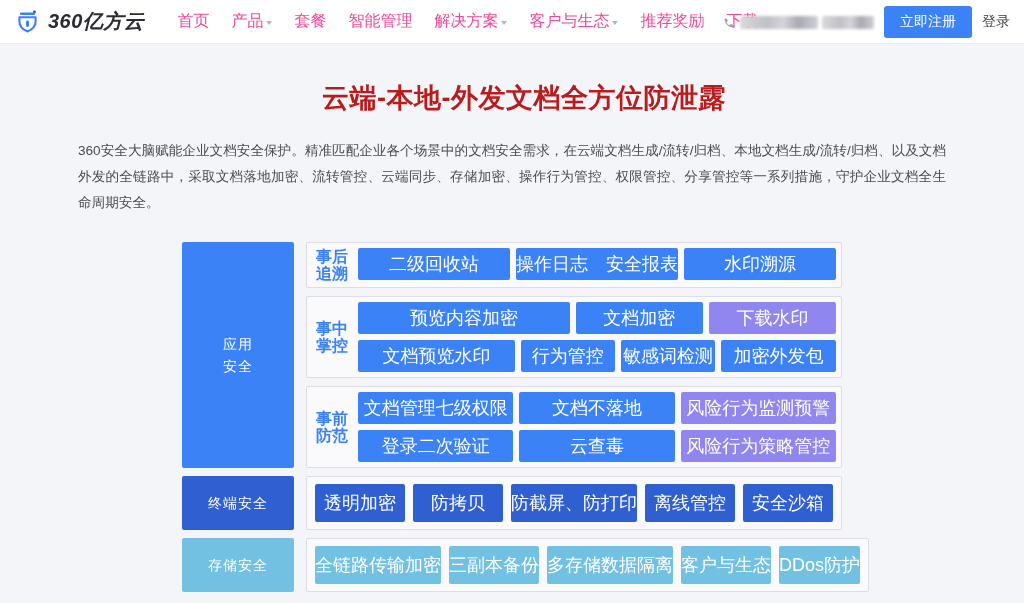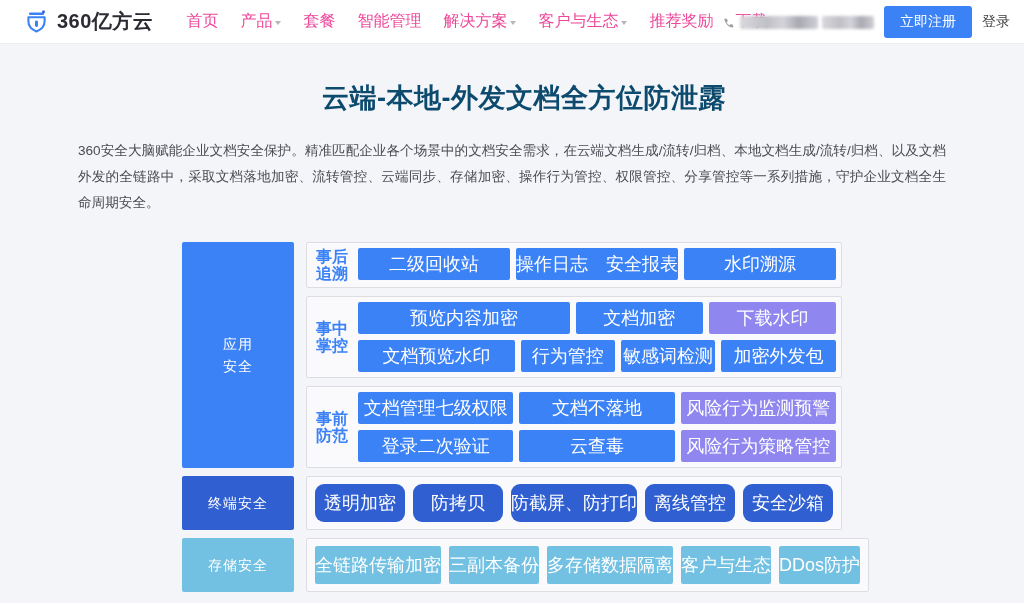--- a/index.html
+++ b/index.html
@@ -11,21 +11,21 @@
   }
 
   
   .navbar {
     height: 44px; width: 100%;
     background: #ffffff;
     display: flex; align-items: center;
     border-bottom: 1px solid #ececf0;
     position: relative;
   }
-  .brand { display: flex; align-items: center; padding-left: 24px; gap: 7px; }
+  .brand { display: flex; align-items: center; padding-left: 15px; gap: 7px; font-style: italic; }
   .logo-mark { width: 26px; height: 26px; flex: 0 0 26px; }
   .brand-name {
     font-size: 20px; font-weight: 700; color: #2b2b33;
     letter-spacing: 0.5px; white-space: nowrap;
   }
   .nav-links { display: flex; align-items: center; margin-left: 22px; }
   .nav-item {
     font-size: 16px; color: #ec4899; white-space: nowrap;
     padding: 4px 11px; display: flex; align-items: center; gap: 3px;
     cursor: pointer; height: 44px;
@@ -59,21 +59,21 @@
   }
   .btn-login {
     font-size: 14px; color: #404040; white-space: nowrap;
     cursor: pointer; padding-right: 2px;
   }
 
   
   .page { padding: 0 0; }
   .hero-title {
     text-align: center; font-size: 27px; font-weight: 700;
-    color: #0c4a6e; margin-top: 36px; letter-spacing: .5px; margin-left: 24px;
+    color: #b91c1c; margin-top: 36px; letter-spacing: .5px; margin-left: 24px;
   }
   .hero-desc {
     width: 868px; margin: 22px auto 0 auto;
     font-size: 13.6px; line-height: 26px; color: #4a4a52;
     text-align: justify;
   }
 
   
   .diagram {
     width: 660px; margin: 26px auto 0 auto;
@@ -108,21 +108,21 @@
   .group-grid { flex: 1; display: flex; flex-direction: column; gap: 6px; }
   .grid-line { display: flex; gap: 6px; }
 
   .chip {
     background: #3b82f6; color: #fff; border-radius: 2px;
     font-size: 18px; height: 32px;
     display: flex; align-items: center; justify-content: center;
     text-align: center; white-space: nowrap; cursor: pointer;
   }
   .chip.purple { background: #8f86f0; }
-  .chip.deep   { background: #2f5fd0; border-radius: 9px; }
+  .chip.deep   { background: #2f5fd0; }
   .chip.lightblue { background: #72c0e2; }
 
   .plain-box {
     flex: 1; border: 1px solid #dddde3; background: #fafafc;
     border-radius: 2px; padding: 7px 8px;
     display: flex; gap: 8px;
   }
   .plain-box .chip { flex: 1; height: 38px; }
 
   

